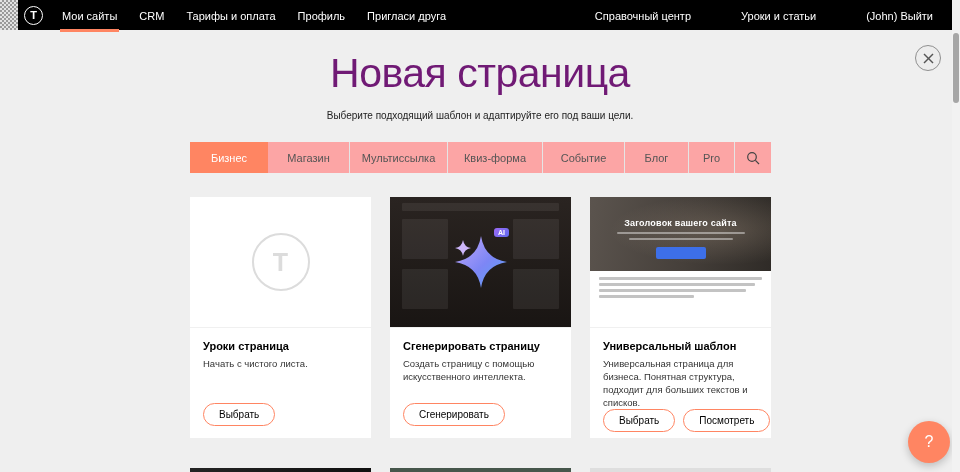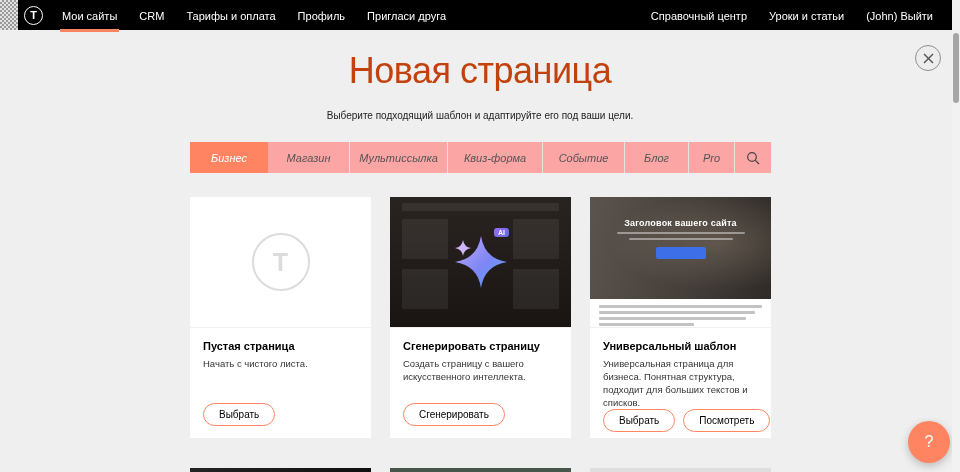--- a/index.html
+++ b/index.html
@@ -8,33 +8,33 @@
 
   
   .topbar { position:absolute; top:0; left:0; width:100%; height:30px; background:#000; display:flex; align-items:center; z-index:5; }
   .dither { width:18px; height:30px; flex:none;
             background-image:conic-gradient(#9a9a9a 25%, #e3e3e3 0 50%, #9a9a9a 0 75%, #e3e3e3 0);
             background-size:4px 4px; }
   .logo { width:19px; height:19px; margin-left:6px; flex:none; border:1.5px solid #fff; border-radius:50%;
           color:#fff; font-size:11px; font-weight:bold; display:flex; align-items:center; justify-content:center; cursor:pointer; }
   .nav { display:flex; height:100%; align-items:stretch; }
   .nav-left { margin-left:8px; }
-  .nav-right { margin-left:auto; margin-right:16px; }
+  .nav-right { margin-left:auto; margin-right:16px;gap:28px; }
   .nav-item { position:relative; display:flex; align-items:center; padding:16px 11px; font-size:11px; color:#fff; cursor:pointer; white-space:nowrap; }
   .nav-item.active::after { content:""; position:absolute; left:9px; right:9px; bottom:0; height:3px; background:#ff8562; }
 
   
   .modal-title { position:absolute; top:50px; left:0; width:100%; text-align:center;
-                 font-size:36px; font-weight:300; letter-spacing:-0.5px; color:#c2410c; }
+                 font-size:41px; font-weight:300; letter-spacing:-0.5px; color:#701a75; }
   .modal-subtitle { position:absolute; top:110px; left:0; width:100%; text-align:center; font-size:10px; color:#222; }
   .close-btn { position:absolute; top:45px; right:19px; width:26px; height:26px; border-radius:50%;
                border:1px solid #909090; background:#ededed; display:flex; align-items:center; justify-content:center; cursor:pointer; }
 
   
-  .tabs { position:absolute; top:142px; left:190px; width:696px; height:31px; display:flex;font-style:italic; }
+  .tabs { position:absolute; top:142px; left:190px; width:696px; height:31px; display:flex; }
   .tab { background:#fca5a5; border-right:1px solid #e5e5e5; display:flex; align-items:center; justify-content:center;
          font-size:11px; color:#555; cursor:pointer; }
   .tab:last-child { border-right:none; }
   .tab.active { background:#ff8562; color:#fff; border-right:none; }
   .tab:nth-child(1){width:78px} .tab:nth-child(2){width:82px} .tab:nth-child(3){width:98px}
   .tab:nth-child(4){width:95px} .tab:nth-child(5){width:82px} .tab:nth-child(6){width:64px}
   .tab:nth-child(7){width:46px} .tab:nth-child(8){width:36px}
 
   
   .grid { position:absolute; top:197px; left:190px; width:581px; display:flex; gap:19px; }
@@ -55,21 +55,21 @@
 
   
   .ai-img { background:linear-gradient(#2a2421, #191513); }
   .ai-ghost { position:absolute; background:rgba(255,255,255,0.07); border-radius:1px; }
   .ai-center { position:absolute; top:0; left:0; width:100%; height:100%;
                display:flex; align-items:center; justify-content:center; }
   .ai-badge { position:absolute; top:31px; left:104px; background:linear-gradient(135deg,#9d6bf5,#5f6bf0);
               color:#fff; font-size:7px; font-weight:bold; padding:1px 4px; border-radius:3px; }
 
   
-  .uni-hero { height:102px; background:linear-gradient(100deg,#5b544e 0%, #453f3a 55%, #2f2b27 100%);
+  .uni-hero { height:74px; background:linear-gradient(100deg,#5b544e 0%, #453f3a 55%, #2f2b27 100%);
               position:relative; text-align:center; padding-top:21px; }
   .uni-hero::before { content:""; position:absolute; inset:0;
               background:radial-gradient(ellipse at 72% 45%, rgba(214,190,165,0.22), transparent 60%); }
   .uni-headline { position:relative; color:#fff; font-size:9px; font-weight:bold; letter-spacing:0.2px; }
   .uni-subbar { position:relative; height:2px; background:rgba(255,255,255,0.42); border-radius:1px; margin:4px auto 0; }
   .uni-btn { position:relative; width:50px; height:12px; background:#3d6fe8; border-radius:2px; margin:7px auto 0; }
   .uni-text { height:34px; background:#fff; padding:6px 9px 0; }
   .gray-bar { height:2.5px; background:#c3c3c3; border-radius:1px; margin-bottom:3.5px; }
 
   
@@ -133,21 +133,21 @@
 
   <div class="grid">
 
     <div class="card">
       <div class="card-img blank-img">
         <div class="blank-circle">
           <span>T</span>
         </div>
       </div>
       <div class="card-body">
-        <div class="card-title">Пустая страница</div>
+        <div class="card-title">Уроки страница</div>
         <div class="card-desc">Начать с чистого листа.</div>
         <div class="card-actions">
           <button class="pill">Выбрать</button>
         </div>
       </div>
     </div>
 
     <div class="card">
       <div class="card-img ai-img">
         <div class="ai-ghost" style="top:6px; left:12px; width:157px; height:8px;"></div>
@@ -165,21 +165,21 @@
               </linearGradient>
             </defs>
             <path d="M32 6 Q35.5 28.5 58 32 Q35.5 35.5 32 58 Q28.5 35.5 6 32 Q28.5 28.5 32 6 Z" fill="url(#starGrad)"></path>
             <path d="M14 10 Q15.2 17 22 18 Q15.2 19 14 26 Q12.8 19 6 18 Q12.8 17 14 10 Z" fill="#cdb6fa"></path>
           </svg>
         </div>
         <div class="ai-badge">AI</div>
       </div>
       <div class="card-body">
         <div class="card-title">Сгенерировать страницу</div>
-        <div class="card-desc">Создать страницу с вашего искусственного интеллекта.</div>
+        <div class="card-desc">Создать страницу с помощью искусственного интеллекта.</div>
         <div class="card-actions">
           <button class="pill">Сгенерировать</button>
         </div>
       </div>
     </div>
 
     <div class="card">
       <div class="card-img">
         <div class="uni-hero">
           <div class="uni-headline">Заголовок вашего сайта</div>

